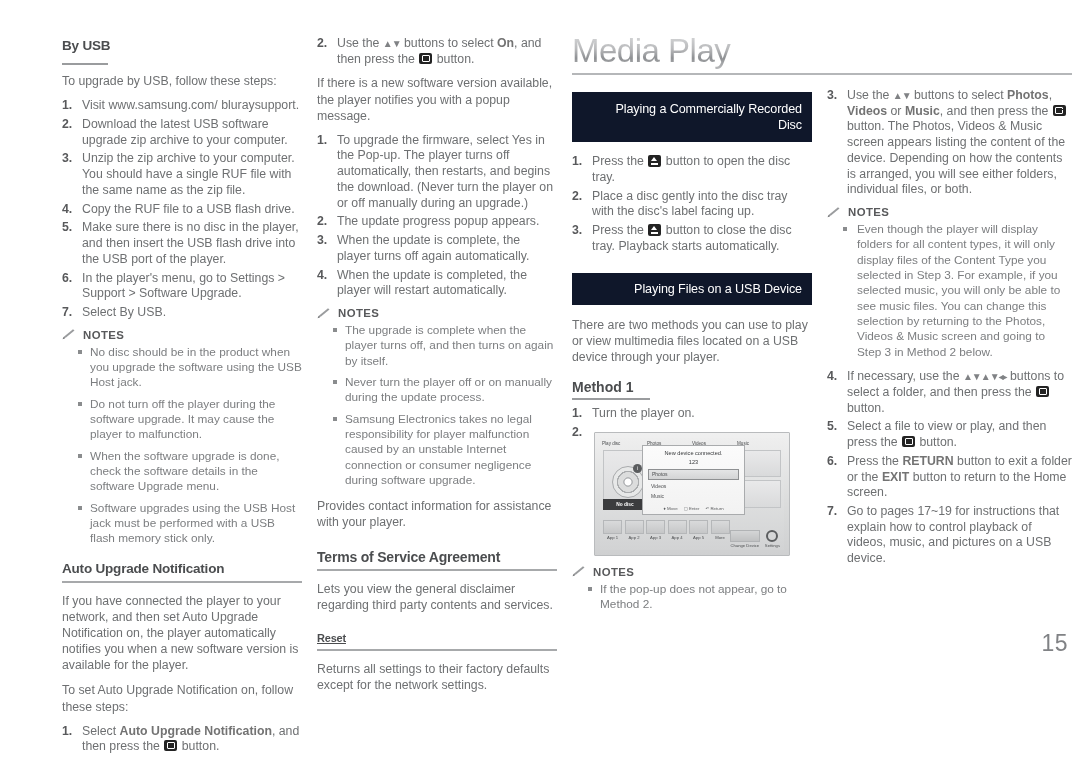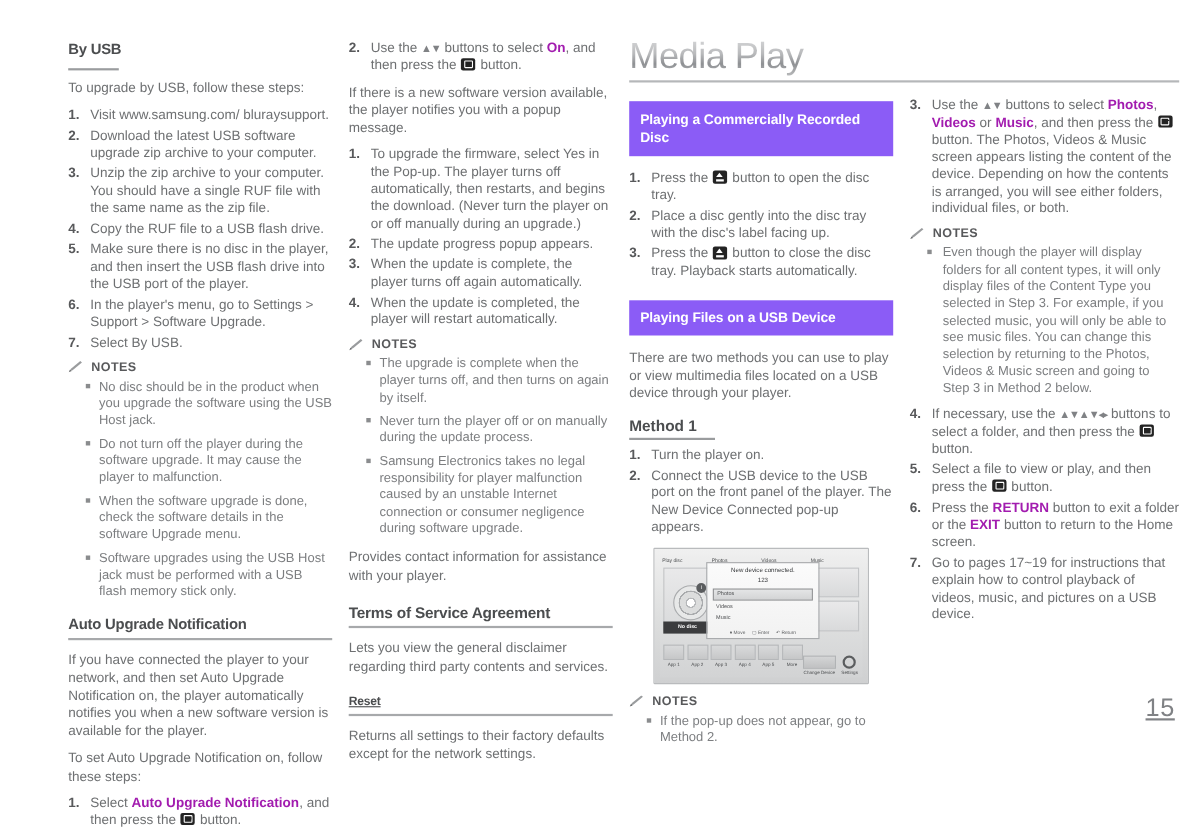--- a/index.html
+++ b/index.html
@@ -80,25 +80,25 @@
     color: transparent;
     -webkit-text-fill-color: transparent;
     text-shadow: none;
     font-family: "Liberation Sans", sans-serif;
     border-bottom: 2.5px solid #b5b7b9;
     display: block;
   }
 
   
   .bar {
-    background: #8b5cf6;
+    background: #0f172a;
     color: #ffffff;
-    font-weight: bold;
+    font-weight: normal;
     font-size: 12.6px;
-    text-align: left;
+    text-align: right;
     padding: 9px 10px;
     line-height: 1.28;
     margin: 14px 0 12px 0;
     letter-spacing: -0.1px;
   }
   .bar.one-line { padding: 8px 10px; }
 
   
   p.body {
     font-size: 12.3px;
@@ -163,21 +163,21 @@
     position: absolute;
     left: 16px;
     top: 5px;
     width: 4px;
     height: 4px;
     background: #8a8c8e;
   }
   .notes.indent-more ul.bullets > li { padding-left: 30px; }
 
   
-  b, strong { color: #a21caf; font-weight: bold; }
+  b, strong { color: #737373; font-weight: bold; }
   .arrow { color: #808285; font-size: 10px; letter-spacing: -1px; }
   .enter-btn {
     display: inline-block;
     width: 13px;
     height: 11px;
     background: #232323;
     border-radius: 2px;
     position: relative;
     vertical-align: -1px;
     margin: 0 1px;
@@ -373,21 +373,20 @@
 
   
   .page-number {
     position: absolute;
     right: 36px;
     bottom: 22px;
     font-size: 23px;
     color: #808285;
     letter-spacing: 0.5px;
     font-family: "Liberation Sans", sans-serif;
-    text-decoration: underline;
   }
 </style>
 </head>
 <body>
 
 <div class="page">
 
   <div class="col" id="col1">
 
     <div class="h-sub narrow">
@@ -504,21 +503,21 @@
     </div>
 
     <p class="body">There are two methods you can use to play or view multimedia files located on a USB device through your player.</p>
 
     <div class="h-method">
       <span>Method 1</span>
     </div>
 
     <ol class="num">
       <li><span class="n">1.</span><span>Turn the player on.</span></li>
-      <li><span class="n">2.</span><span>Connect the USB device to the USB port on the front panel of the player. The New Device Connected pop-up appears.</span></li>
+      <li><span class="n">2.</span></li>
     </ol>
 
     <div class="tv-figure">
       <div class="tv-inner">
 
         <div class="tv-topnav">
           <span>Play disc</span>
           <span>Photos</span>
           <span>Videos</span>
           <span>Music</span>

